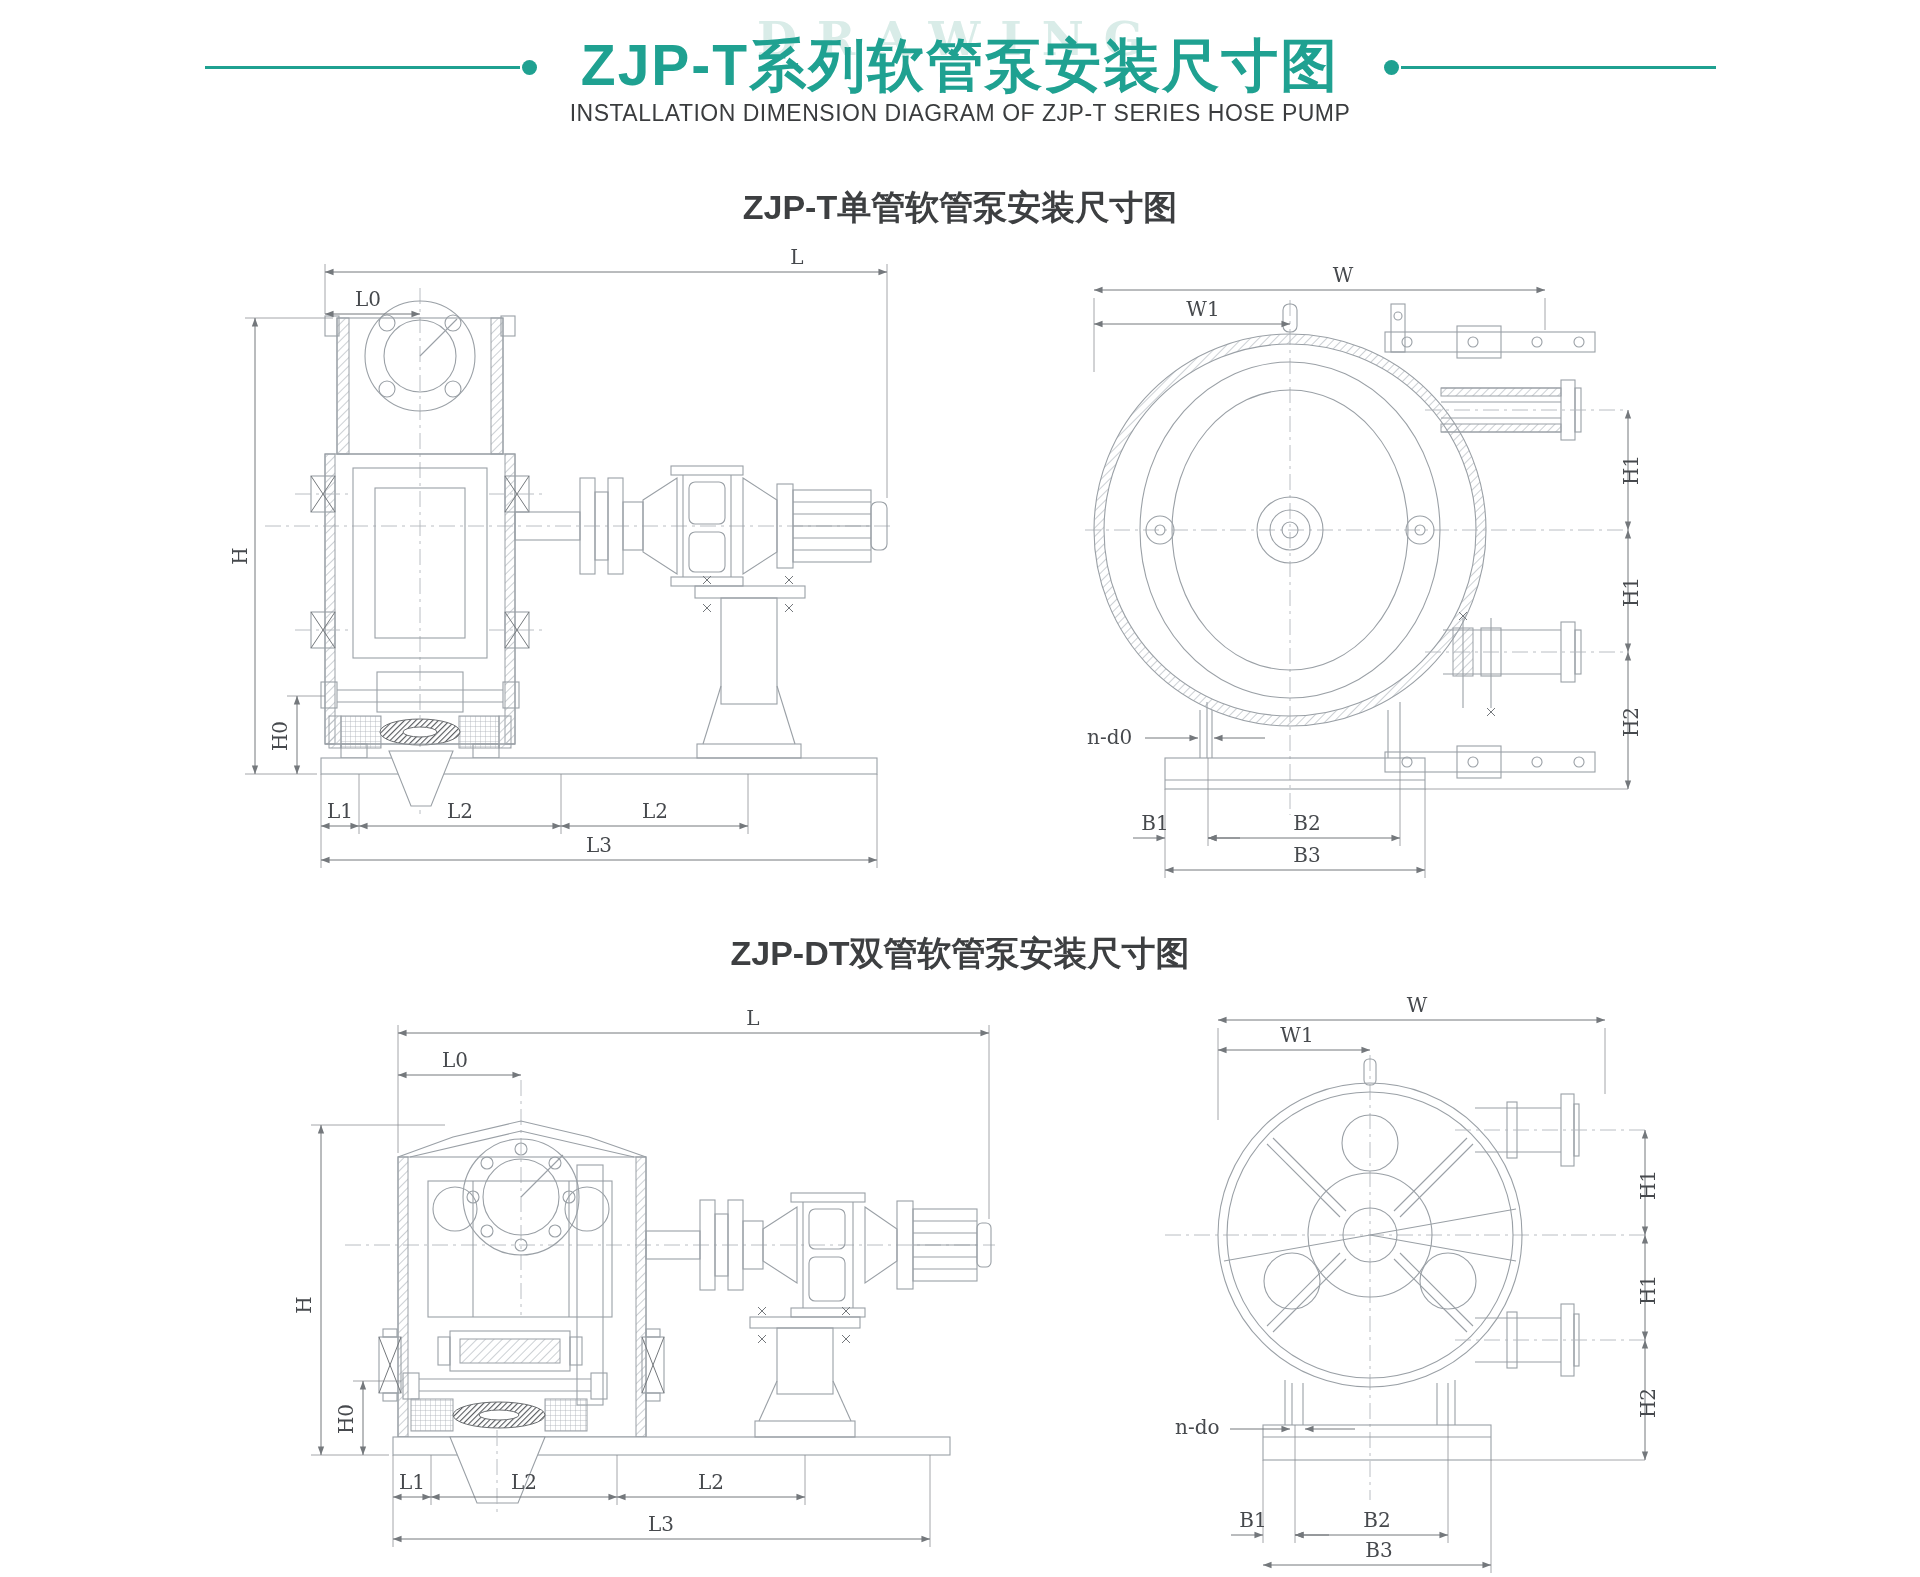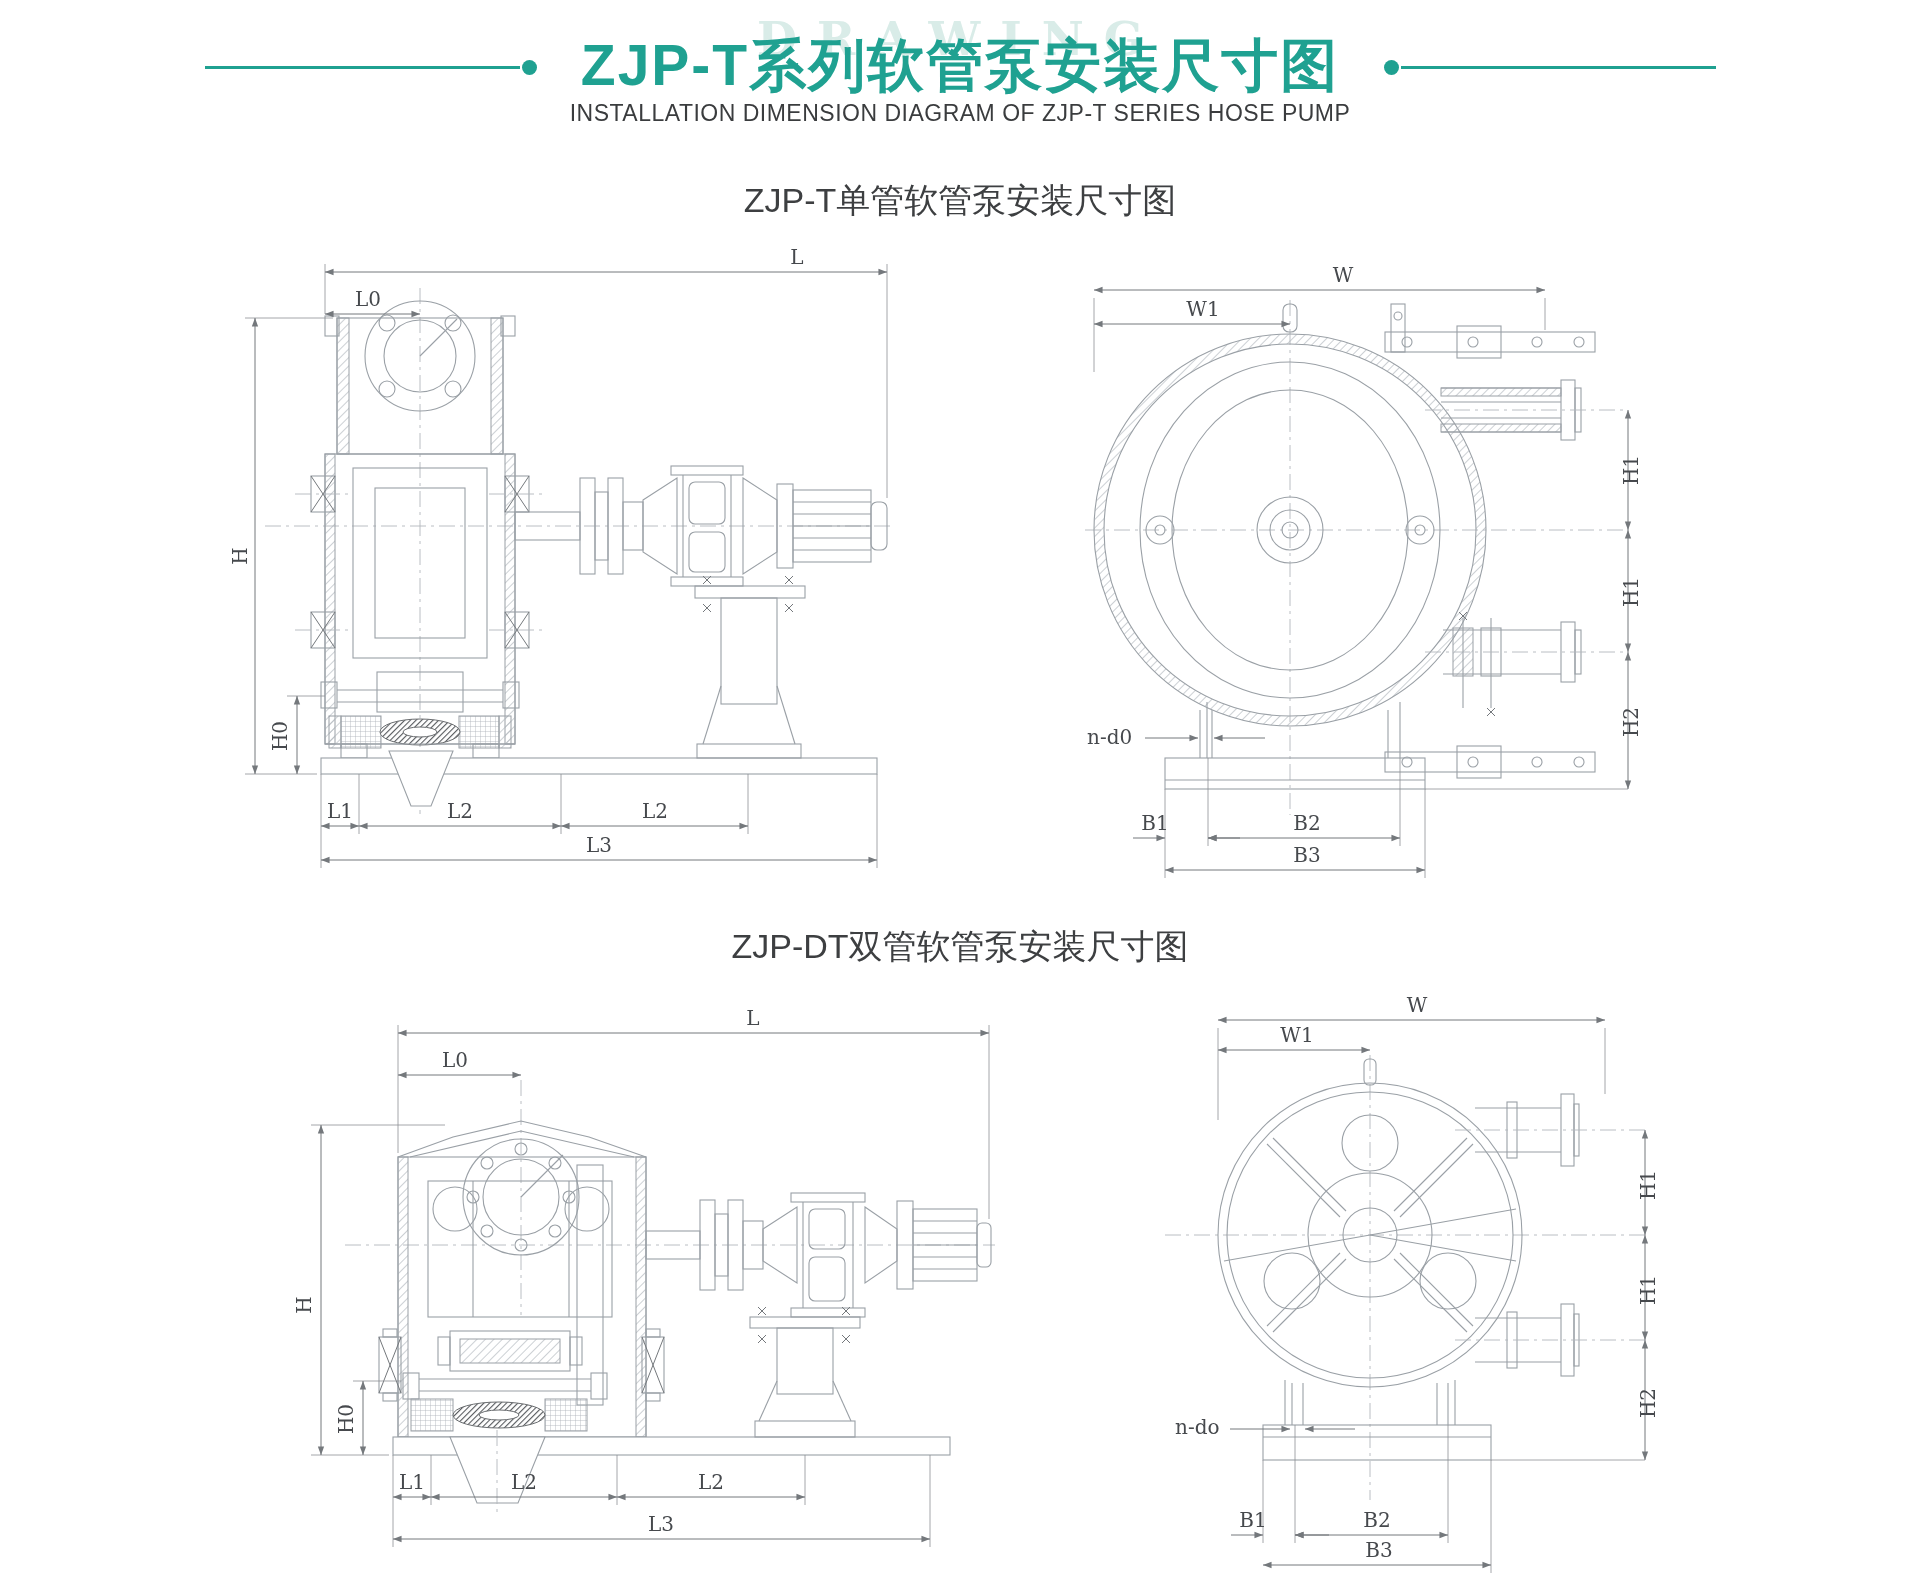--- a/index.html
+++ b/index.html
@@ -5,21 +5,21 @@
   html,body{margin:0;padding:0;background:#fff;}
   #page{position:relative;width:1920px;height:1577px;background:#ffffff;overflow:hidden;
         font-family:"Liberation Sans",sans-serif;}
   .center{position:absolute;left:0;width:1920px;text-align:center;}
   #watermark{top:12px;font-family:"DejaVu Serif",serif;font-size:46px;font-weight:700;
              color:#d9ece8;letter-spacing:20px;}
   #main-title{top:28px;font-size:57px;font-weight:700;color:#1fa191;letter-spacing:2px;}
   #subtitle{top:100px;font-size:23px;color:#3a3c3e;letter-spacing:0.5px;text-align:center;}
   .hr-line{position:absolute;height:3px;background:#1fa191;top:66px;}
   .hr-dot{position:absolute;width:15px;height:15px;border-radius:50%;background:#1fa191;top:60px;}
-  .section-title{font-size:34px;font-weight:400;color:#3d3f41;}
+  .section-title{font-size:34px;font-weight:700;color:#3d3f41;margin-top:7px;}
   #sec1-title{top:178px;}
   #sec2-title{top:924px;}
   svg{position:absolute;}
   .geo{stroke:#9aa0a6;fill:none;stroke-width:1.1;}
   .geow{stroke:#9aa0a6;fill:#ffffff;stroke-width:1.1;}
   .hat{stroke:#9aa0a6;fill:url(#h45);stroke-width:1;}
   .grd{stroke:#9aa0a6;fill:url(#grid5);stroke-width:1;}
   .cl{stroke:#b2b7bc;fill:none;stroke-width:0.9;stroke-dasharray:16 5 3 5;}
   .dim{stroke:#74787c;fill:none;stroke-width:1;}
   .ext{stroke:#8d9196;fill:none;stroke-width:0.8;}

